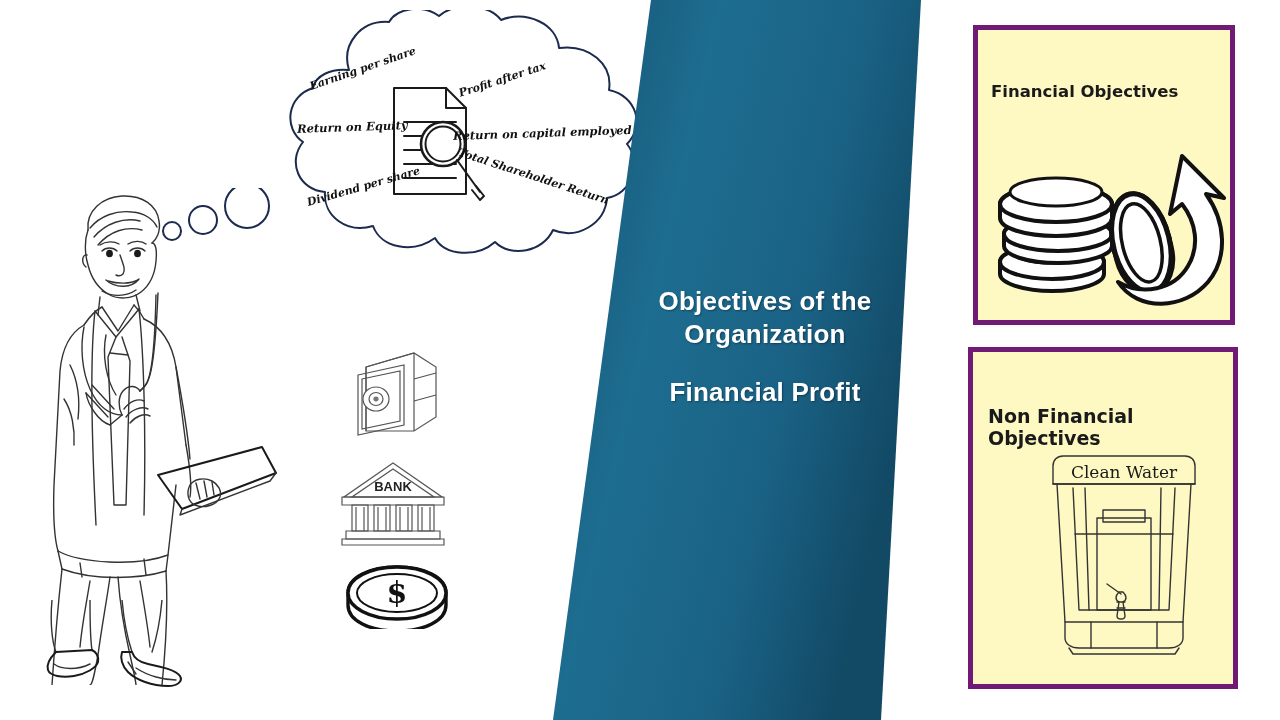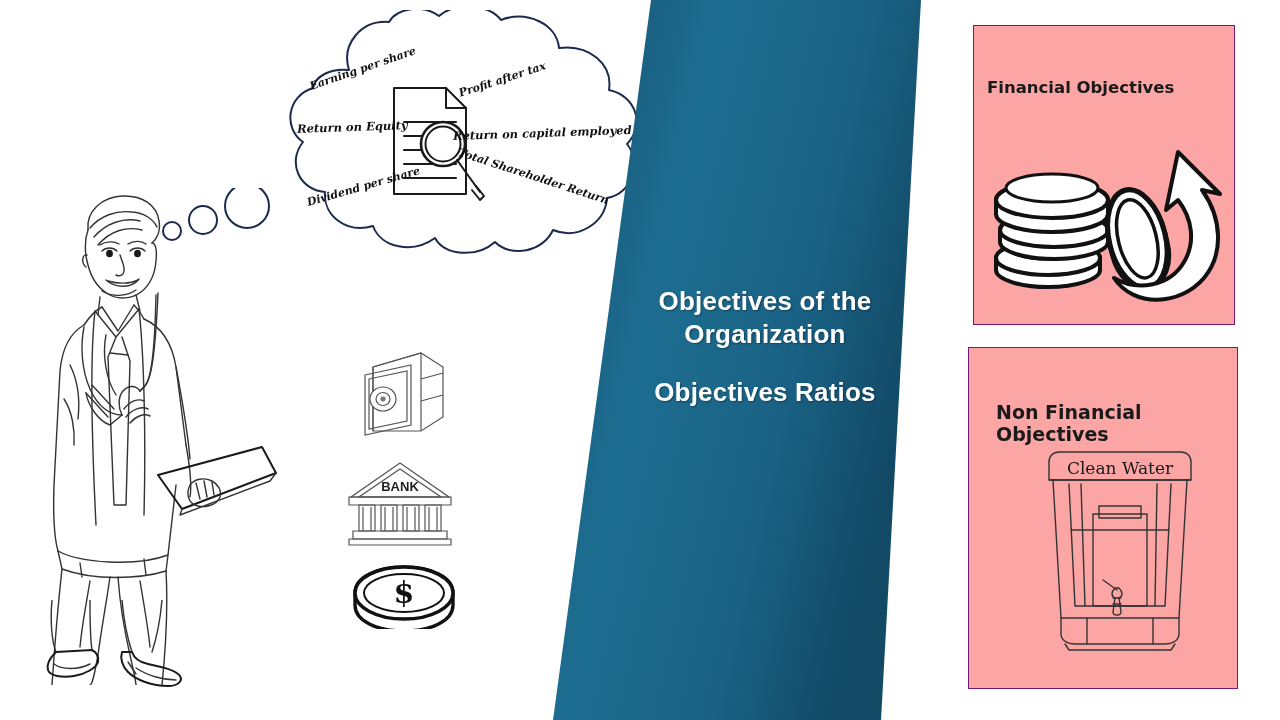--- a/index.html
+++ b/index.html
@@ -67,21 +67,21 @@
   }
   .lbl-eps      { left: 62px;  top: 52px;  font-size: 11px; transform: rotate(-19deg); }
   .lbl-roe      { left: 52px;  top: 110px; font-size: 11.5px; transform: rotate(-2deg); }
   .lbl-dps      { left: 60px;  top: 170px; font-size: 11px; transform: rotate(-16deg); }
   .lbl-pat      { left: 212px; top: 63px;  font-size: 11px; transform: rotate(-18deg); }
   .lbl-roce     { left: 208px; top: 116px; font-size: 11.5px; transform: rotate(-2deg); }
   .lbl-tsr      { left: 210px; top: 160px; font-size: 11px; transform: rotate(18deg); }
 
   .mini-icons {
     position: absolute;
-    left: 337px;
+    left: 330px;
     top: 345px;
     width: 145px;
     height: 300px;
     text-align: center;
   }
   .mini-icon { position: absolute; }
   .icon-safe { left: 12px; top: 0px; }
   .icon-bank { left: 8px;  top: 112px; }
   .icon-coin { left: 14px; top: 218px; }
 
@@ -105,35 +105,35 @@
     font-size: 26px;
     line-height: 1.25;
     text-shadow: 1px 1px 2px rgba(0,0,0,0.35);
     letter-spacing: 0.2px;
   }
   .panel-text .spacer { display: block; height: 26px; }
 
   
   .card {
     position: absolute;
-    background: #fca5a5;
-    border: 1px solid #701a75;
+    background: #fef9c3;
+    border: 5px solid #701a75;
     box-sizing: border-box;
   }
   .card-fin  { left: 973px; top: 25px;  width: 262px; height: 300px; }
   .card-nfin { left: 968px; top: 347px; width: 270px; height: 342px; }
 
   .card-title {
     position: absolute;
     font-family: "DejaVu Sans", sans-serif;
     font-weight: bold;
     color: #1a1a1a;
   }
   .title-fin  { left: 13px; top: 52px; font-size: 16.5px; }
-  .title-nfin { left: 27px; top: 53px; font-size: 19px; }
+  .title-nfin { left: 15px; top: 53px; font-size: 19px; }
 
   .card-art { position: absolute; }
   .art-coins { left: 12px;  top: 110px; }
   .art-water { left: 56px;  top: 90px; }
 
   svg { display: block; }
   .ln { fill: none; stroke: #1a1a1a; stroke-width: 2; stroke-linecap: round; stroke-linejoin: round; }
   .ln-thin { fill: none; stroke: #333333; stroke-width: 1.4; stroke-linecap: round; stroke-linejoin: round; }
   .ln-navy { fill: none; stroke: #1b2a4d; stroke-width: 2; stroke-linejoin: round; }
   .ln-gray { fill: none; stroke: #555555; stroke-width: 1.2; }
@@ -374,21 +374,21 @@
         </linearGradient>
       </defs>
       <polygon points="651,0 921,0 881,720 553,720" fill="url(#panelGrad)"></polygon>
     </svg>
   </div>
 
   <div class="panel-text">
     <span>Objectives of the</span><br>
     <span>Organization</span>
     <span class="spacer"></span>
-    <span>Objectives Ratios</span>
+    <span>Financial Profit</span>
   </div>
 
   <div class="card card-fin">
     <div class="card-title title-fin">Financial Objectives</div>
 
     <div class="card-art art-coins">
       <svg width="240" height="170" viewBox="0 0 240 170">
 
         <g>
           <ellipse cx="62" cy="122" rx="52" ry="17" fill="#ffffff" stroke="#111111" stroke-width="4"></ellipse>

